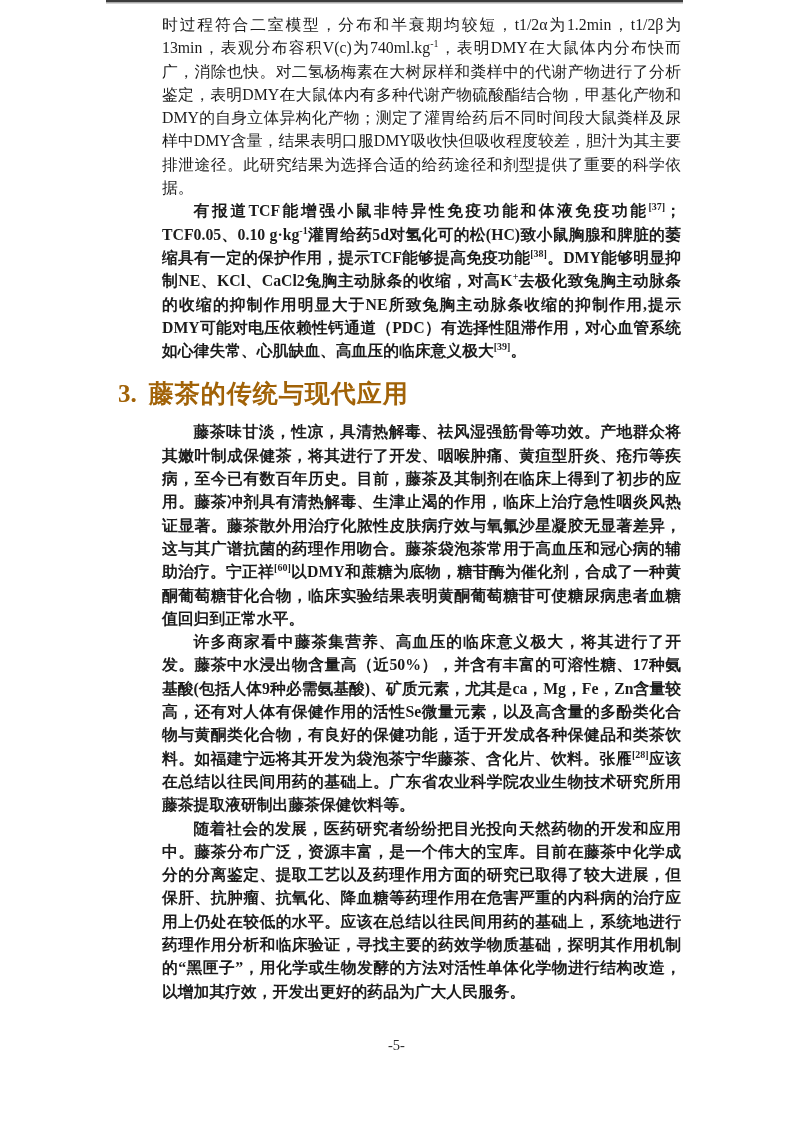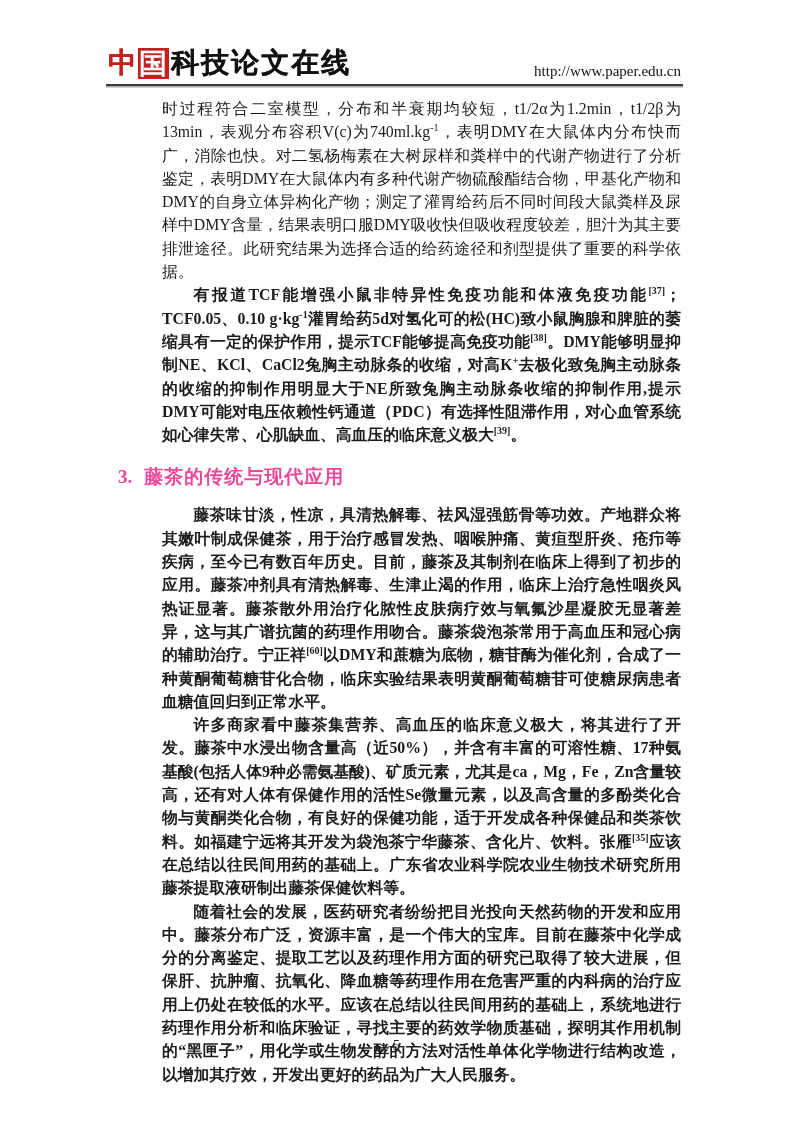--- a/index.html
+++ b/index.html
@@ -78,25 +78,25 @@
     color: #1c1c1c;
     margin-left: 44px;
   }
   p.body.indent { text-indent: 2em; font-weight: bold; }
   p.body sup {
     font-size: 10px;
     line-height: 0;
     vertical-align: 6px;
   }
   h2.sec {
-    font-size: 19px;
+    font-size: 25px;
     line-height: 28px;
     margin: 17px 0 12px 0;
     font-weight: bold;
-    color: #ec4899;
+    color: #a16207;
   }
   h2.sec .num {
     font-family: "Liberation Serif", "DejaVu Serif", serif;
     margin-right: 12px;
   }
   h2.sec .ttl {
     font-family: "Liberation Sans", "DejaVu Sans", sans-serif;
     letter-spacing: 1px;
   }
   
@@ -109,39 +109,33 @@
     font-size: 14.5px;
     color: #2a2a2a;
   }
 </style>
 </head>
 <body>
 
 <div class="page">
   <div class="content">
 
-    <div class="hdr">
-      <div class="logo">
-        <span class="zhong">中</span><span class="guo">国</span><span class="rest">科技论文在线</span>
-      </div>
-      <a class="url" href="#">http://www.paper.edu.cn</a>
-    </div>
     <div class="rule"></div>
 
     <div class="doc">
 
       <p class="body"><span>时过程符合二室模型，分布和半衰期均较短，t1/2α为1.2min，t1/2β为13min，表观分布容积V(c)为740ml.kg</span><sup>-1</sup><span>，表明DMY在大鼠体内分布快而广，消除也快。对二氢杨梅素在大树尿样和粪样中的代谢产物进行了分析鉴定，表明DMY在大鼠体内有多种代谢产物硫酸酯结合物，甲基化产物和DMY的自身立体异构化产物；测定了灌胃给药后不同时间段大鼠粪样及尿样中DMY含量，结果表明口服DMY吸收快但吸收程度较差，胆汁为其主要排泄途径。此研究结果为选择合适的给药途径和剂型提供了重要的科学依据。</span></p>
 
       <p class="body indent"><span>有报道TCF能增强小鼠非特异性免疫功能和体液免疫功能</span><sup>[37]</sup><span>；TCF0.05、0.10 g·kg</span><sup>-1</sup><span>灌胃给药5d对氢化可的松(HC)致小鼠胸腺和脾脏的萎缩具有一定的保护作用，提示TCF能够提高免疫功能</span><sup>[38]</sup><span>。DMY能够明显抑制NE、KCl、CaCl2兔胸主动脉条的收缩，对高K</span><sup>+</sup><span>去极化致兔胸主动脉条的收缩的抑制作用明显大于NE所致兔胸主动脉条收缩的抑制作用,提示DMY可能对电压依赖性钙通道（PDC）有选择性阻滞作用，对心血管系统如心律失常、心肌缺血、高血压的临床意义极大</span><sup>[39]</sup><span>。</span></p>
 
       <h2 class="sec"><span class="num">3.</span><span class="ttl">藤茶的传统与现代应用</span></h2>
 
-      <p class="body indent"><span>藤茶味甘淡，性凉，具清热解毒、祛风湿强筋骨等功效。产地群众将其嫩叶制成保健茶，用于治疗感冒发热、咽喉肿痛、黄疸型肝炎、疮疖等疾病，至今已有数百年历史。目前，藤茶及其制剂在临床上得到了初步的应用。藤茶冲剂具有清热解毒、生津止渴的作用，临床上治疗急性咽炎风热证显著。藤茶散外用治疗化脓性皮肤病疗效与氧氟沙星凝胶无显著差异，这与其广谱抗菌的药理作用吻合。藤茶袋泡茶常用于高血压和冠心病的辅助治疗。宁正祥</span><sup>[60]</sup><span>以DMY和蔗糖为底物，糖苷酶为催化剂，合成了一种黄酮葡萄糖苷化合物，临床实验结果表明黄酮葡萄糖苷可使糖尿病患者血糖值回归到正常水平。</span></p>
+      <p class="body indent"><span>藤茶味甘淡，性凉，具清热解毒、祛风湿强筋骨等功效。产地群众将其嫩叶制成保健茶，将其进行了开发、咽喉肿痛、黄疸型肝炎、疮疖等疾病，至今已有数百年历史。目前，藤茶及其制剂在临床上得到了初步的应用。藤茶冲剂具有清热解毒、生津止渴的作用，临床上治疗急性咽炎风热证显著。藤茶散外用治疗化脓性皮肤病疗效与氧氟沙星凝胶无显著差异，这与其广谱抗菌的药理作用吻合。藤茶袋泡茶常用于高血压和冠心病的辅助治疗。宁正祥</span><sup>[60]</sup><span>以DMY和蔗糖为底物，糖苷酶为催化剂，合成了一种黄酮葡萄糖苷化合物，临床实验结果表明黄酮葡萄糖苷可使糖尿病患者血糖值回归到正常水平。</span></p>
 
-      <p class="body indent"><span>许多商家看中藤茶集营养、高血压的临床意义极大，将其进行了开发。藤茶中水浸出物含量高（近50%），并含有丰富的可溶性糖、17种氨基酸(包括人体9种必需氨基酸)、矿质元素，尤其是ca，Mg，Fe，Zn含量较高，还有对人体有保健作用的活性Se微量元素，以及高含量的多酚类化合物与黄酮类化合物，有良好的保健功能，适于开发成各种保健品和类茶饮料。如福建宁远将其开发为袋泡茶宁华藤茶、含化片、饮料。张雁</span><sup>[35]</sup><span>应该在总结以往民间用药的基础上。广东省农业科学院农业生物技术研究所用藤茶提取液研制出藤茶保健饮料等。</span></p>
+      <p class="body indent"><span>许多商家看中藤茶集营养、高血压的临床意义极大，将其进行了开发。藤茶中水浸出物含量高（近50%），并含有丰富的可溶性糖、17种氨基酸(包括人体9种必需氨基酸)、矿质元素，尤其是ca，Mg，Fe，Zn含量较高，还有对人体有保健作用的活性Se微量元素，以及高含量的多酚类化合物与黄酮类化合物，有良好的保健功能，适于开发成各种保健品和类茶饮料。如福建宁远将其开发为袋泡茶宁华藤茶、含化片、饮料。张雁</span><sup>[28]</sup><span>应该在总结以往民间用药的基础上。广东省农业科学院农业生物技术研究所用藤茶提取液研制出藤茶保健饮料等。</span></p>
 
 
       <p class="body indent"><span>随着社会的发展，医药研究者纷纷把目光投向天然药物的开发和应用中。藤茶分布广泛，资源丰富，是一个伟大的宝库。目前在藤茶中化学成分的分离鉴定、提取工艺以及药理作用方面的研究已取得了较大进展，但保肝、抗肿瘤、抗氧化、降血糖等药理作用在危害严重的内科病的治疗应用上仍处在较低的水平。应该在总结以往民间用药的基础上，系统地进行药理作用分析和临床验证，寻找主要的药效学物质基础，探明其作用机制的“黑匣子”，用化学或生物发酵的方法对活性单体化学物进行结构改造，以增加其疗效，开发出更好的药品为广大人民服务。</span></p>
 
     </div>
   </div>
 
   <div class="footer">
     <span>-5-</span>
   </div>

